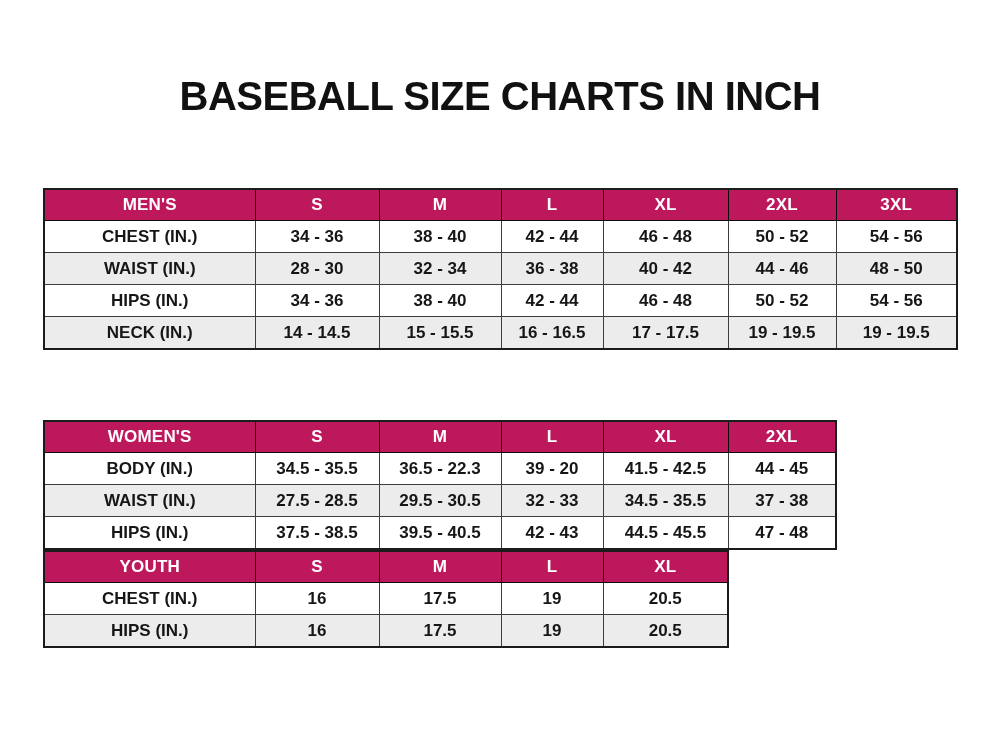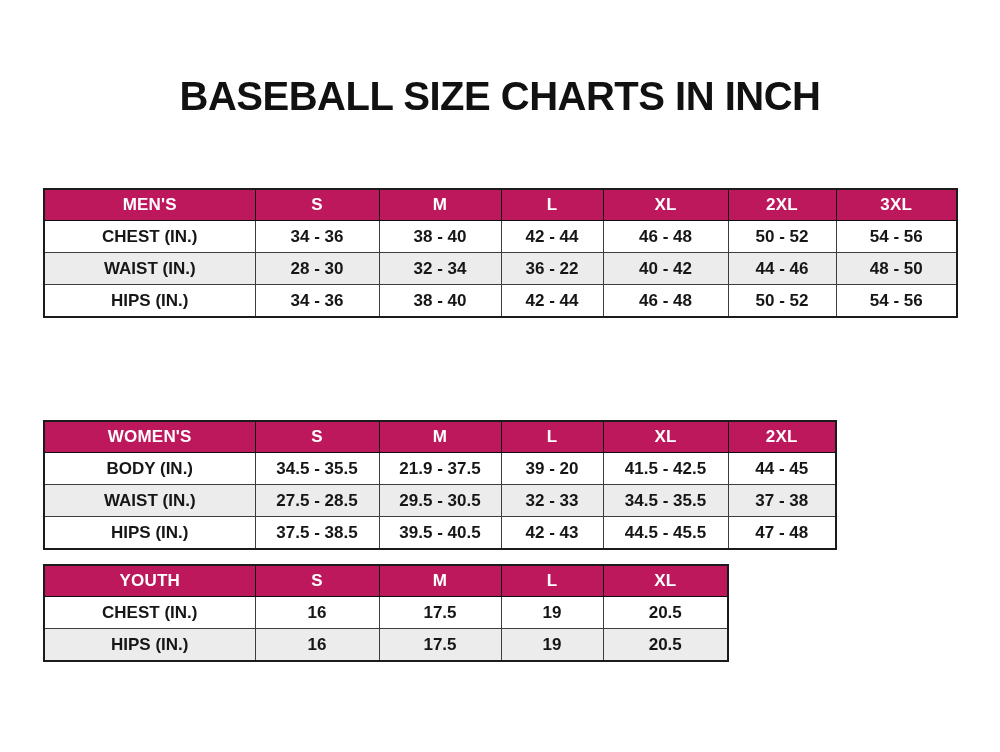--- a/index.html
+++ b/index.html
@@ -21,21 +21,21 @@
 
   table.size-table {
     position: absolute;
     border-collapse: collapse;
     table-layout: fixed;
     border: 2.5px solid #1b1b1b;
     background: #ffffff;
   }
   .mens   { left: 43px; top: 188px; }
   .womens { left: 43px; top: 420px; }
-  .youth  { left: 43px; top: 564px; }
+  .youth  { left: 43px; top: 550px; }
 
   .size-table th {
     background: #be185d;
     color: #ffffff;
     border: 1.5px solid #0c0c0c;
     height: 30px;
     font-size: 17px; font-weight: bold;
     text-align: center; vertical-align: middle;
     padding: 0;
     letter-spacing: 0.2px;
@@ -95,33 +95,42 @@
         <td>38 - 40</td>
         <td>42 - 44</td>
         <td>46 - 48</td>
         <td>50 - 52</td>
         <td>54 - 56</td>
       </tr>
       <tr>
         <td>WAIST (IN.)</td>
         <td>28 - 30</td>
         <td>32 - 34</td>
-        <td>36 - 22</td>
+        <td>36 - 38</td>
         <td>40 - 42</td>
         <td>44 - 46</td>
         <td>48 - 50</td>
       </tr>
       <tr>
         <td>HIPS (IN.)</td>
         <td>34 - 36</td>
         <td>38 - 40</td>
         <td>42 - 44</td>
         <td>46 - 48</td>
         <td>50 - 52</td>
         <td>54 - 56</td>
+      </tr>
+      <tr>
+        <td>NECK (IN.)</td>
+        <td>14 - 14.5</td>
+        <td>15 - 15.5</td>
+        <td>16 - 16.5</td>
+        <td>17 - 17.5</td>
+        <td>19 - 19.5</td>
+        <td>19 - 19.5</td>
       </tr>
     </tbody>
   </table>
 
   <table class="size-table womens">
     <colgroup>
       <col class="c-label">
         <col class="c-s">
         <col class="c-m">
         <col class="c-l">
@@ -135,21 +144,21 @@
         <th>M</th>
         <th>L</th>
         <th>XL</th>
         <th>2XL</th>
       </tr>
     </thead>
     <tbody>
       <tr>
         <td>BODY (IN.)</td>
         <td>34.5 - 35.5</td>
-        <td>21.9 - 37.5</td>
+        <td>36.5 - 22.3</td>
         <td>39 - 20</td>
         <td>41.5 - 42.5</td>
         <td>44 - 45</td>
       </tr>
       <tr>
         <td>WAIST (IN.)</td>
         <td>27.5 - 28.5</td>
         <td>29.5 - 30.5</td>
         <td>32 - 33</td>
         <td>34.5 - 35.5</td>

